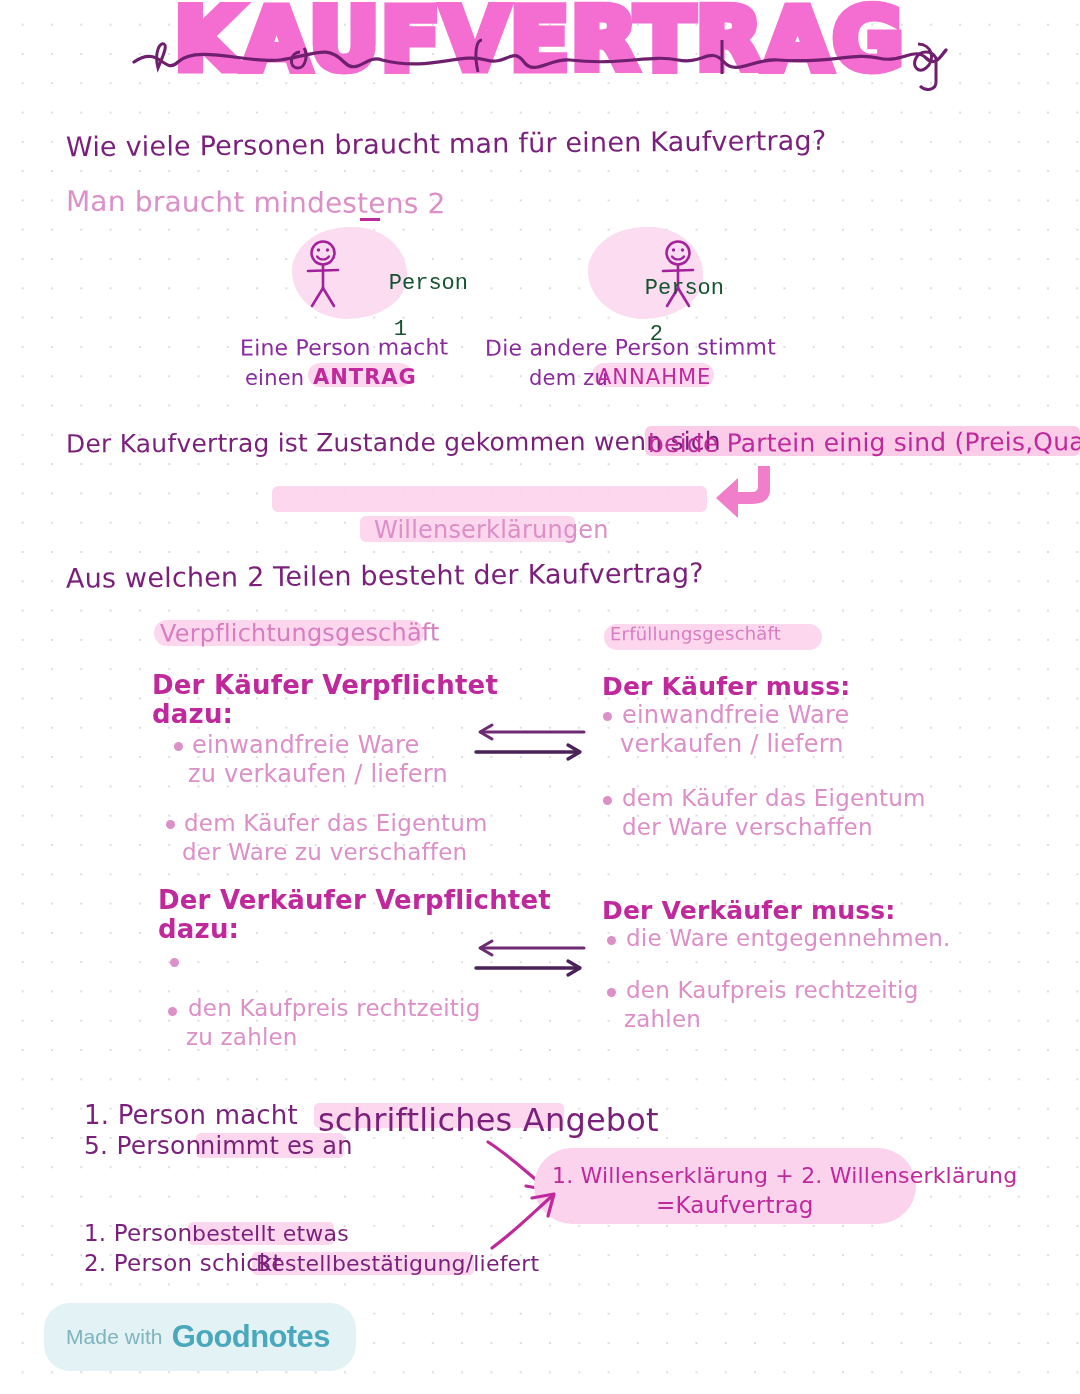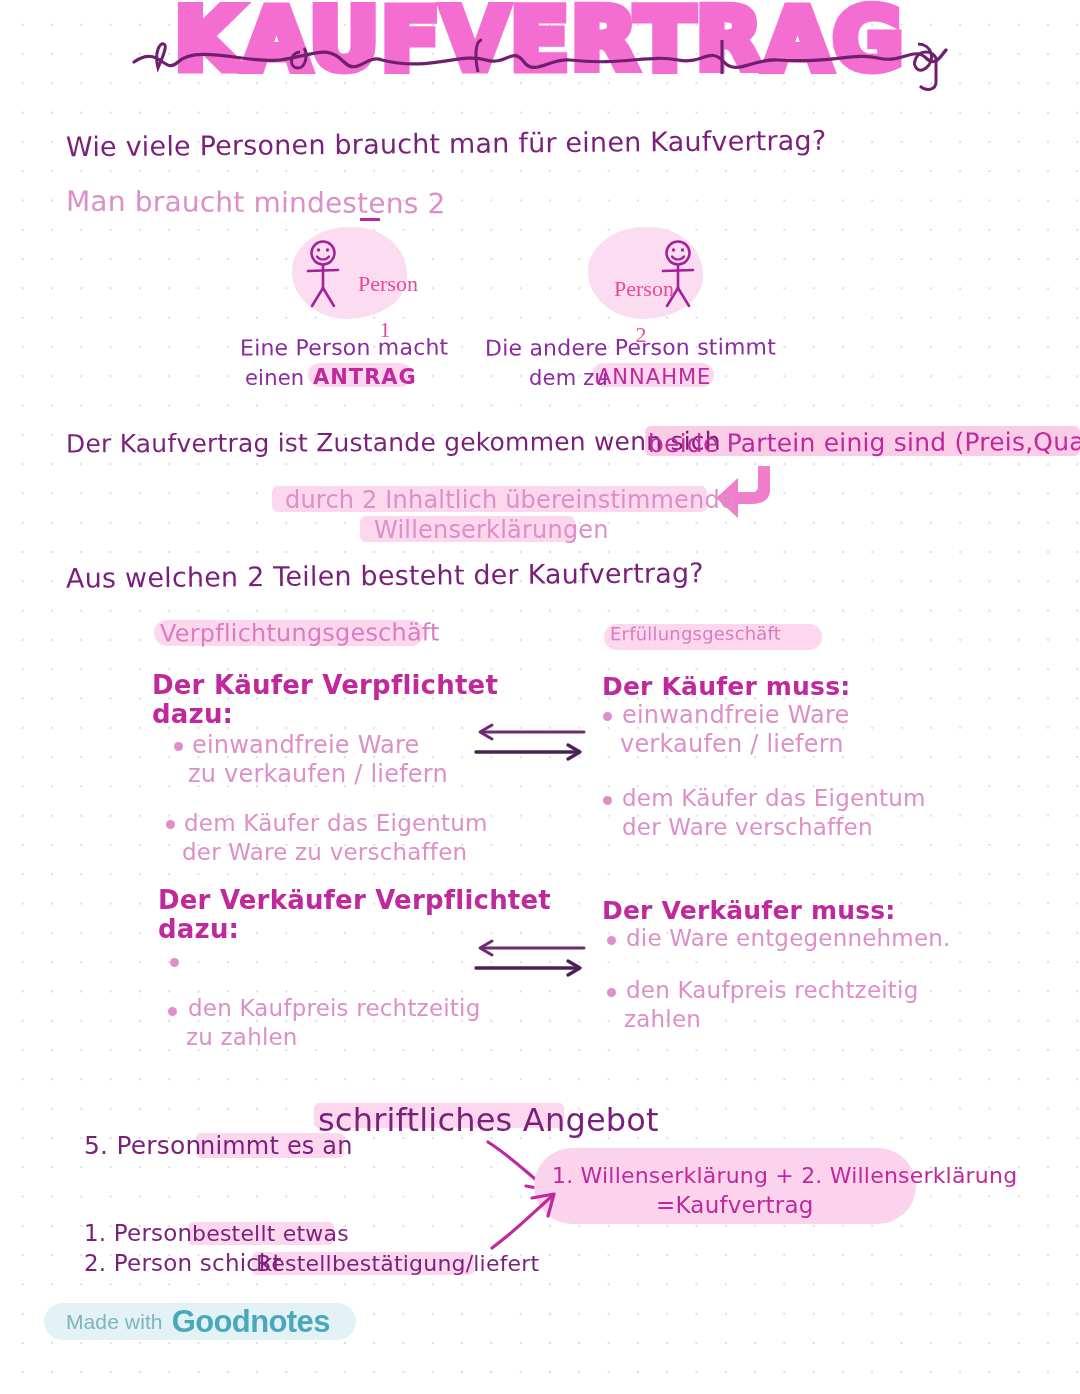--- a/index.html
+++ b/index.html
@@ -64,23 +64,23 @@
 
   
   .blob {
     position: absolute;
     background: #fbdcf0;
     border-radius: 50% 46% 52% 48% / 48% 52% 46% 52%;
   }
   .person-svg { position: absolute; }
   .person-label {
     position: absolute;
-    font-family: Liberation Serif, serif;
+    font-family: Liberation Mono, monospace;
     font-size: 22px;
-    color: #ec4899;
+    color: #14532d;
     line-height: 1.05;
     text-align: center;
     white-space: pre;
   }
 
   
   .hl {
     position: absolute;
     border-radius: 13px;
     background: #fbd0ea;
@@ -104,21 +104,21 @@
     width: 382px; height: 76px;
     background: #fbd3ed;
     border-radius: 40px;
     z-index: 0;
   }
 
   
   #goodnotes-badge {
     position: absolute;
     left: 44px; top: 1303px;
-    height: 37px;
+    height: 68px;
     padding: 0 26px 0 22px;
     display: flex; align-items: center; gap: 9px;
     background: #e3f2f4;
     border-radius: 26px;
   }
   #gn-made {
     font-family: "Liberation Sans", sans-serif;
     font-size: 21px;
     color: #7fb3bd;
     letter-spacing: .1px;
@@ -201,21 +201,20 @@
   <div class="hw ink-purple w3" style="left:485px; top:335px; font-size:22px;">Die andere Person stimmt</div>
   <div class="hl" style="left:592px; top:363px; width:122px; height:24px;"></div>
   <div class="hw ink-purple" style="left:529px; top:366px; font-size:21px;">dem zu </div>
   <div class="hw ink-mag" style="left:597px; top:365px; font-size:21px; letter-spacing:1px;">ANNAHME</div>
 
   <div class="hl hl-strong" style="left:645px; top:426px; width:435px; height:30px; border-radius:6px;"></div>
   <div class="hw ink-dark w3" style="left:66px; top:428px; font-size:25px;">Der Kaufvertrag ist Zustande gekommen wenn sich </div>
   <div class="hw ink-mag w3" style="left:648px; top:428px; font-size:25px;">beide Partein einig sind (Preis,Qualität)</div>
 
   <div class="hl" style="left:272px; top:486px; width:435px; height:26px; border-radius:6px;"></div>
-  <div class="hw ink-lpink" style="left:285px; top:486px; font-size:24px;">durch 2 Inhaltlich übereinstimmende</div>
 
   <div class="hl" style="left:360px; top:516px; width:215px; height:26px; border-radius:6px;"></div>
   <div class="hw ink-lpink" style="left:374px; top:516px; font-size:24px;">Willenserklärungen</div>
 
   <svg style="position:absolute; left:712px; top:462px;" width="70" height="60" viewBox="0 0 70 60">
     <path d="M58 4 L58 28 C58 38, 50 42, 40 42 L26 42 L26 56 L4 36 L26 16 L26 30 L40 30
              C44 30, 46 28, 46 24 L46 4 Z" fill="#f07ecb"></path>
   </svg>
 
   <div class="hw ink-dark w1" style="left:66px; top:560px; font-size:27px;">Aus welchen 2 Teilen besteht der Kaufvertrag?</div>
@@ -273,20 +272,21 @@
   <div class="hw ink-lpink" style="left:622px; top:814px; font-size:23px;">der Ware verschaffen</div>
 
   <div class="bullet" style="left:607px; top:936px; background:#dd8fc8;"></div>
   <div class="hw ink-lpink" style="left:626px; top:925px; font-size:23px;">die Ware entgegennehmen.</div>
 
   <div class="bullet" style="left:607px; top:988px; background:#dd8fc8;"></div>
   <div class="hw ink-lpink" style="left:626px; top:977px; font-size:23px;">den Kaufpreis rechtzeitig</div>
   <div class="hw ink-lpink" style="left:624px; top:1006px; font-size:23px;">zahlen</div>
 
   <div class="hl" style="left:314px; top:1103px; width:250px; height:25px; border-radius:5px;"></div>
+  <div class="hw ink-dark" style="left:84px; top:1100px; font-size:26px;">1. Person macht </div>
   <div class="hw ink-dark" style="left:318px; top:1102px; font-size:32px;">schriftliches Angebot</div>
 
   <div class="hl" style="left:196px; top:1133px; width:148px; height:25px; border-radius:5px;"></div>
   <div class="hw ink-dark" style="left:84px; top:1131px; font-size:25px;">5. Person </div>
   <div class="hw ink-dark" style="left:200px; top:1132px; font-size:24px;">nimmt es an</div>
 
   <svg style="position:absolute; left:484px; top:1138px;" width="80" height="62" viewBox="0 0 80 62">
     <path d="M4 4 C 26 18, 42 34, 62 50" stroke="#c0299c" stroke-width="3.2" fill="none" stroke-linecap="round"></path>
     <path d="M42 48 L64 52 L56 32" stroke="#c0299c" stroke-width="3.2" fill="none" stroke-linecap="round" stroke-linejoin="round"></path>
   </svg>

